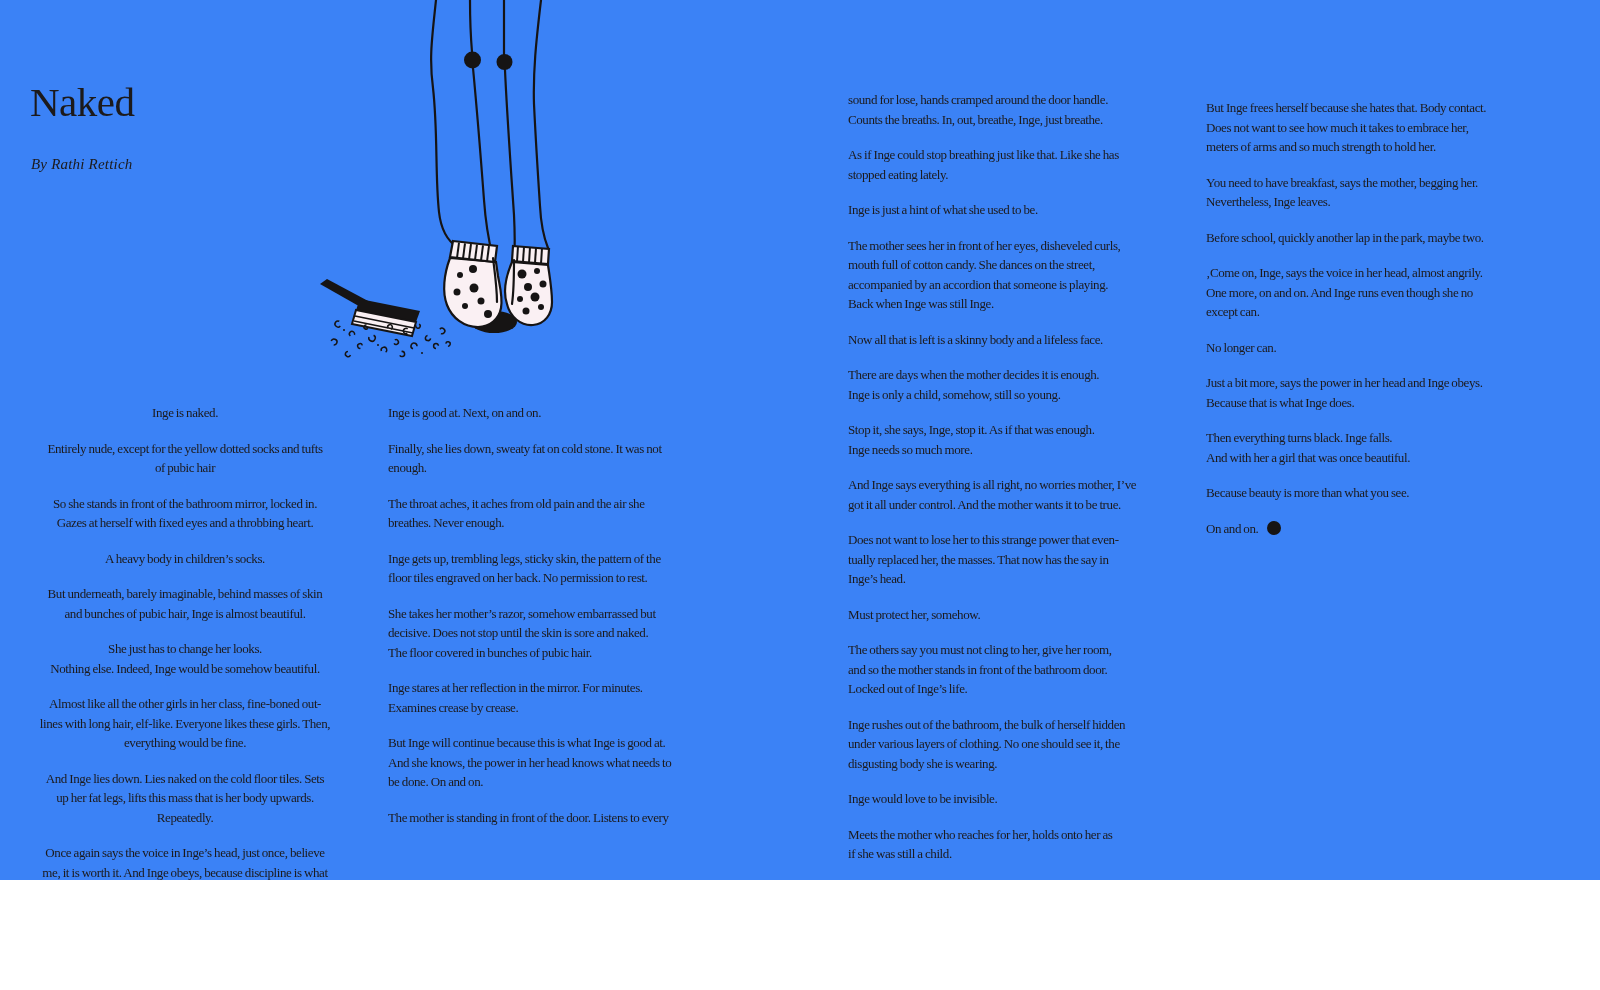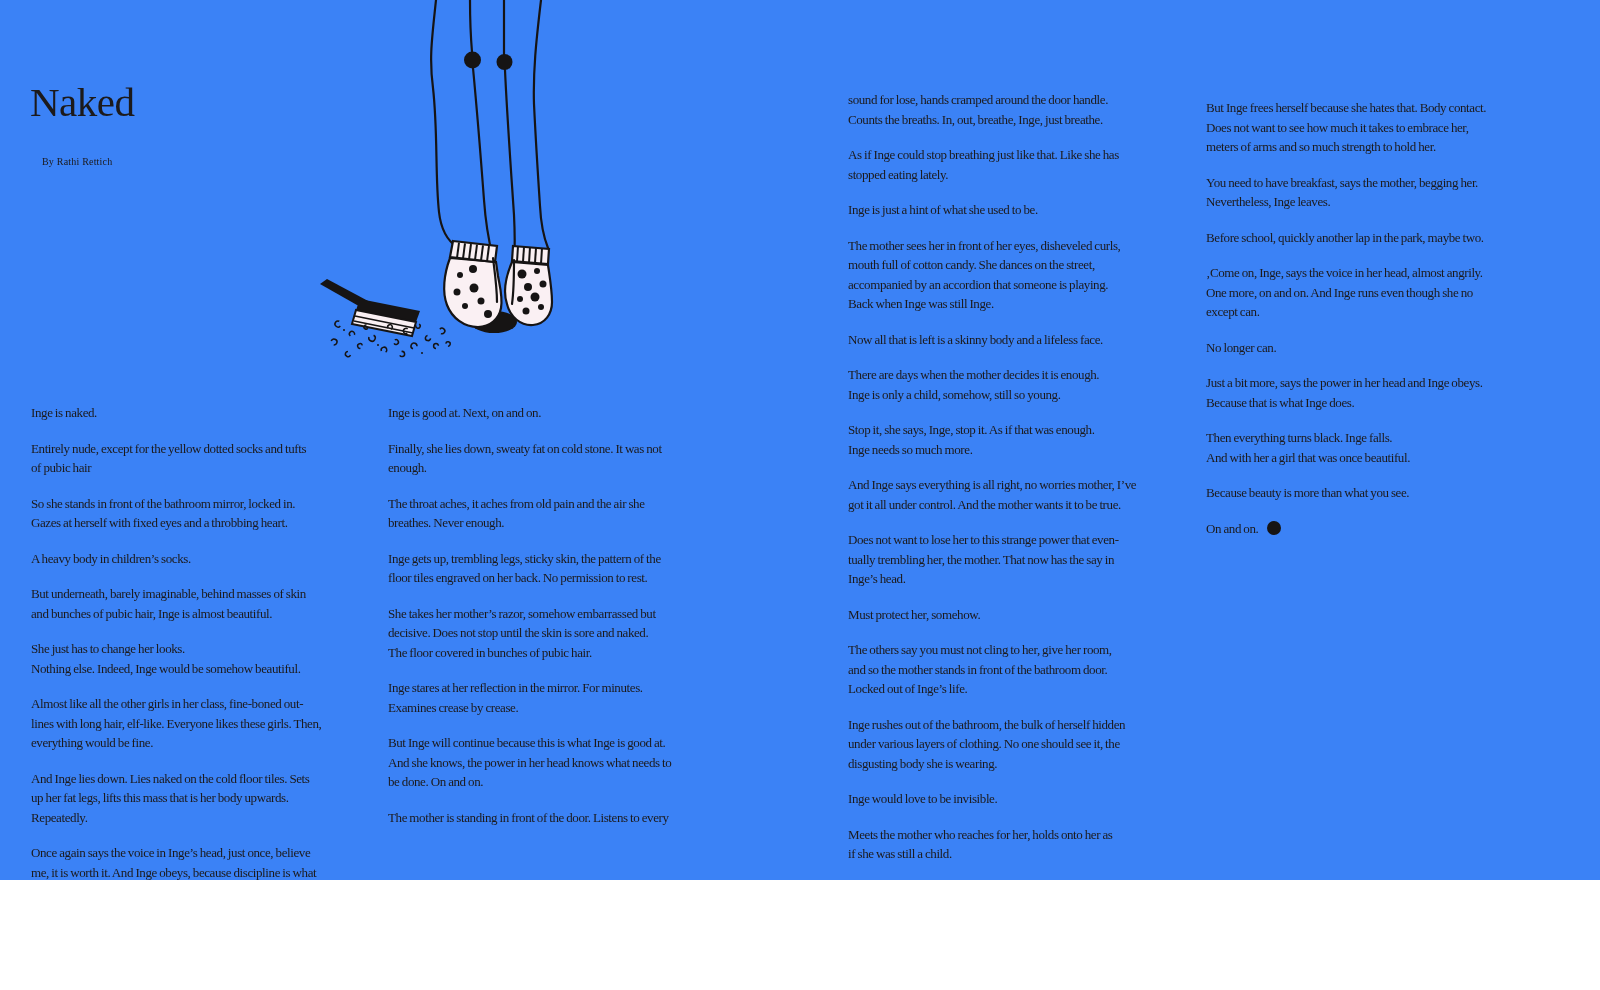--- a/index.html
+++ b/index.html
@@ -10,30 +10,30 @@
     color:#1C1A1B;
     font-family:"Liberation Serif", serif;
     overflow:hidden;
   }
   .title{
     position:absolute;left:30px;top:78px;
     font-size:41px;font-weight:normal;letter-spacing:-0.5px;
     margin:0;
   }
   .byline{
-    position:absolute;left:42px;top:156px;
-    font-size:10px;letter-spacing:0.2px;
+    position:absolute;left:31px;top:156px;
+    font-style:italic;font-size:15px;letter-spacing:0.2px;
   }
   .col{
     position:absolute;width:332px;
     font-size:13px;line-height:19.5px;
     letter-spacing:-0.4px;word-spacing:-0.5px;
     white-space:nowrap;
   }
-  #col1{left:31px;top:403px;}
+  #col1{left:19px;top:403px;text-align:center;}
   #col2{left:388px;top:403px;}
   #col3{left:848px;top:90px;}
   #col4{left:1206px;top:90px;margin-top:8px;}
   .para{margin:0 0 16px 0;}
   .line{height:19.5px;}
   .end-dot{
     display:inline-block;width:14px;height:14px;border-radius:50%;
     background:#161414;margin-left:9px;vertical-align:-2px;
     overflow:hidden;color:transparent;font-size:6px;
   }
@@ -248,21 +248,21 @@
       <div class="para">
         <div class="line">Stop it, she says, Inge, stop it. As if that was enough.</div>
         <div class="line">Inge needs so much more.</div>
       </div>
       <div class="para">
         <div class="line">And Inge says everything is all right, no worries mother, I’ve</div>
         <div class="line">got it all under control. And the mother wants it to be true.</div>
       </div>
       <div class="para">
         <div class="line">Does not want to lose her to this strange power that even-</div>
-        <div class="line">tually trembling her, the mother. That now has the say in</div>
+        <div class="line">tually replaced her, the masses. That now has the say in</div>
         <div class="line">Inge’s head.</div>
       </div>
       <div class="para">
         <div class="line">Must protect her, somehow.</div>
       </div>
       <div class="para">
         <div class="line">The others say you must not cling to her, give her room,</div>
         <div class="line">and so the mother stands in front of the bathroom door.</div>
         <div class="line">Locked out of Inge’s life.</div>
       </div>

